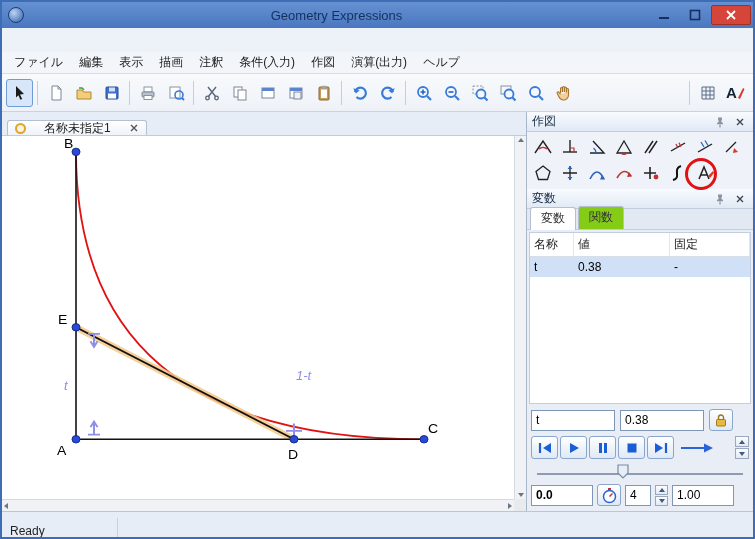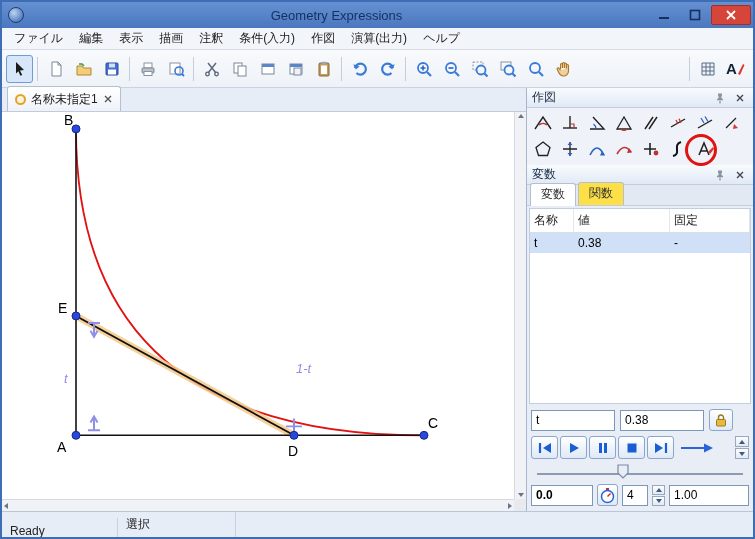--- a/index.html
+++ b/index.html
@@ -8,36 +8,36 @@
 
   
   .titlebar { height: 26px; background: linear-gradient(#6590d2, #4a77bf); display: flex; align-items: center; padding-left: 6px; flex: 0 0 auto; }
   .app-icon { width: 16px; height: 16px; border-radius: 50%; background: radial-gradient(circle at 35% 35%, #bcd3f2, #2e5ea8); border: 1px solid #1d3f78; }
   .title-text { flex: 1; text-align: center; font-size: 13px; color: #15305e; }
   .winbtn { width: 29px; height: 20px; display: flex; align-items: center; justify-content: center; margin-right: 2px; }
   .winbtn svg { display: block; }
   .winbtn.close { background: #d6453a; border: 1px solid #a32e24; border-radius: 2px; width: 40px; }
 
   
-  .menubar { height: 22px; background: #f2f5f9; border-bottom: 1px solid #d7dde7; display: flex; align-items: center; padding-left: 4px; flex: 0 0 auto; }
+  .menubar { height: 22px; background: #f2f5f9; border-bottom: 1px solid #d7dde7; display: flex; align-items: center; padding-left: 4px; flex: 0 0 auto; margin-top: 24px; }
   .menu-item { font-size: 12px; color: #222; padding: 2px 8px; cursor: default; }
 
   
   .toolbar { height: 38px; background: linear-gradient(#f8fafc,#eef2f8); border-bottom: 1px solid #c9d2e0; display: flex; align-items: center; padding: 0 4px; gap: 1px; flex: 0 0 auto; }
   .tbtn { width: 27px; height: 28px; display: flex; align-items: center; justify-content: center; border-radius: 3px; border: 1px solid transparent; }
   .tbtn.selected { border-color: #6f9bd6; background: #d8e6f9; }
   .tsep { width: 1px; height: 24px; background: #c4cede; margin: 0 3px; }
   .push-right { margin-left: auto; }
   .letterA { font-size: 15px; font-weight: bold; color: #123; line-height: 1; }
 
   
   .main { flex: 1; display: flex; min-height: 0; }
   .canvas-pane { flex: 1; display: flex; flex-direction: column; min-width: 0; background: #fff; border-right: 1px solid #a9b6ca; }
   .tabbar { height: 24px; background: #e7edf6; border-bottom: 1px solid #c2cbdb; display: flex; align-items: flex-end; padding-left: 5px; flex: 0 0 auto; }
-  .tab { height: 25px; background: linear-gradient(#ffffff,#eef2f9); border: 1px solid #b4c0d2; border-bottom: none; border-radius: 3px 3px 0 0; display: flex; align-items: center; gap: 5px; padding: 0 7px; font-size: 12px; color: #222; }
+  .tab { height: 15px; background: linear-gradient(#ffffff,#eef2f9); border: 1px solid #b4c0d2; border-bottom: none; border-radius: 3px 3px 0 0; display: flex; align-items: center; gap: 18px; padding: 0 7px; font-size: 12px; color: #222; }
   .tab-doc-icon { width: 11px; height: 11px; border-radius: 50%; border: 2px solid #e0a42a; background: #fdf3d8; }
   .canvas-wrap { flex: 1; position: relative; min-height: 0; }
   .drawing { position: absolute; left: 0; top: 0; width: calc(100% - 12px); height: calc(100% - 12px); }
   .vscroll { position: absolute; top: 0; right: 0; bottom: 12px; width: 12px; background: #f1f2f5; border-left: 1px solid #d5d9e0; display: flex; flex-direction: column; justify-content: space-between; align-items: center; padding: 2px 0; }
   .hscroll { position: absolute; left: 0; right: 12px; bottom: 0; height: 12px; background: #f1f2f5; border-top: 1px solid #d5d9e0; display: flex; justify-content: space-between; align-items: center; padding: 0 2px; }
   .scorner { position: absolute; right: 0; bottom: 0; width: 12px; height: 12px; background: #e8eaee; }
   .tri { width: 0; height: 0; }
   .tri.up { border-left: 3px solid transparent; border-right: 3px solid transparent; border-bottom: 4px solid #6b7687; }
   .tri.down { border-left: 3px solid transparent; border-right: 3px solid transparent; border-top: 4px solid #6b7687; }
   .tri.left { border-top: 3px solid transparent; border-bottom: 3px solid transparent; border-right: 4px solid #6b7687; }
@@ -46,21 +46,21 @@
   
   .right-panel { width: 226px; flex: 0 0 auto; display: flex; flex-direction: column; background: #e9eef6; }
   .panel-header { height: 20px; background: linear-gradient(#f8fbfe,#e0e9f5); border-bottom: 1px solid #c2cddd; display: flex; align-items: center; padding: 0 5px; gap: 4px; flex: 0 0 auto; }
   .panel-title { flex: 1; font-size: 12px; color: #1a2b45; }
   .hicon { width: 16px; height: 16px; display: flex; align-items: center; justify-content: center; }
   .construct-grid { background: #eff3f9; padding: 2px 2px 3px 2px; display: flex; flex-wrap: wrap; position: relative; flex: 0 0 auto; }
   .cbtn { width: 27px; height: 26px; display: flex; align-items: center; justify-content: center; border-radius: 2px; }
   .red-ring { position: absolute; width: 32px; height: 32px; border: 3px solid #e01212; border-radius: 50%; left: 158px; top: 26px; pointer-events: none; z-index: 6; }
 
   .var-tabs { height: 21px; display: flex; align-items: flex-end; padding-left: 3px; background: #e2e9f3; border-bottom: 1px solid #c2cddd; flex: 0 0 auto; }
-  .vtab { font-size: 12px; padding: 2px 10px 3px; border: 1px solid #b4c0d2; border-bottom: none; border-radius: 3px 3px 0 0; background: #fde047; color: #333; margin-right: 2px; }
+  .vtab { font-size: 12px; padding: 2px 10px 3px; border: 1px solid #b4c0d2; border-bottom: none; border-radius: 3px 3px 0 0; background: #84cc16; color: #333; margin-right: 2px; }
   .vtab.active { background: #fff; position: relative; top: 1px; }
 
   .var-table { flex: 1; background: #fff; border: 1px solid #c2cddd; margin: 2px; font-size: 12px; overflow: hidden; }
   .vt-head { display: flex; border-bottom: 1px solid #d8dee8; color: #222; }
   .vt-head > div { padding: 3px 4px; border-right: 1px solid #e2e7ef; }
   .vt-row { display: flex; background: #cfe0f7; }
   .vt-row > div { padding: 3px 4px; }
   .col-name { width: 44px; }
   .col-value { width: 96px; }
   .col-fixed { flex: 1; }
@@ -79,21 +79,21 @@
   .spin-btn .tri.up { border-bottom-color: #3b5a84; }
   .spin-btn .tri.down { border-top-color: #3b5a84; }
 
   .slider-row { padding: 5px 10px 3px; flex: 0 0 auto; position: relative; height: 20px; }
   .slider-track { position: absolute; left: 10px; right: 10px; top: 12px; height: 2px; background: #8d9cb2; }
   .slider-thumb { position: absolute; left: 40%; top: 3px; }
 
   .range-row { display: flex; align-items: center; gap: 4px; padding: 3px 4px 5px; flex: 0 0 auto; }
   .fld-min { width: 62px; font-weight: bold; }
   .fld-steps { width: 26px; }
-  .fld-max { width: 80px; }
+  .fld-max { width: 62px; }
   .mini-spin { display: flex; flex-direction: column; gap: 1px; }
   .mini-spin .spin-btn { width: 13px; height: 10px; }
 
   
   .statusbar { height: 26px; background: #e6edf7; border-top: 1px solid #b9c6da; display: flex; align-items: center; font-size: 12px; color: #222; flex: 0 0 auto; }
   .sseg { height: 100%; display: flex; align-items: center; padding: 0 8px; border-right: 1px solid #c6d2e4; }
   .sseg.status { width: 116px; margin-top: 12px; }
   .sseg.mode { width: 118px; }
   .sseg.coords { width: 156px; justify-content: center; }
   .sseg.fill { flex: 1; border-right: none; }
@@ -569,17 +569,16 @@
             </div>
         </div>
         <input class="tfield fld-max" value="1.00" style="">
       </div>
 
     </div>
   </div>
 
   <div class="statusbar">
     <div class="sseg status">Ready</div>
-    <div class="sseg mode">選択</div>
     <div class="sseg fill"></div>
   </div>
 
 </div>
 
 </body></html>

